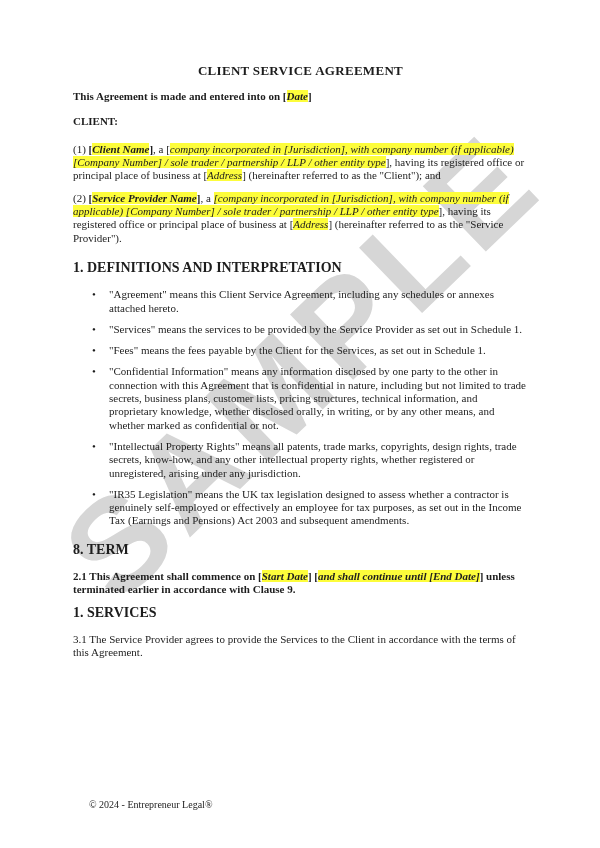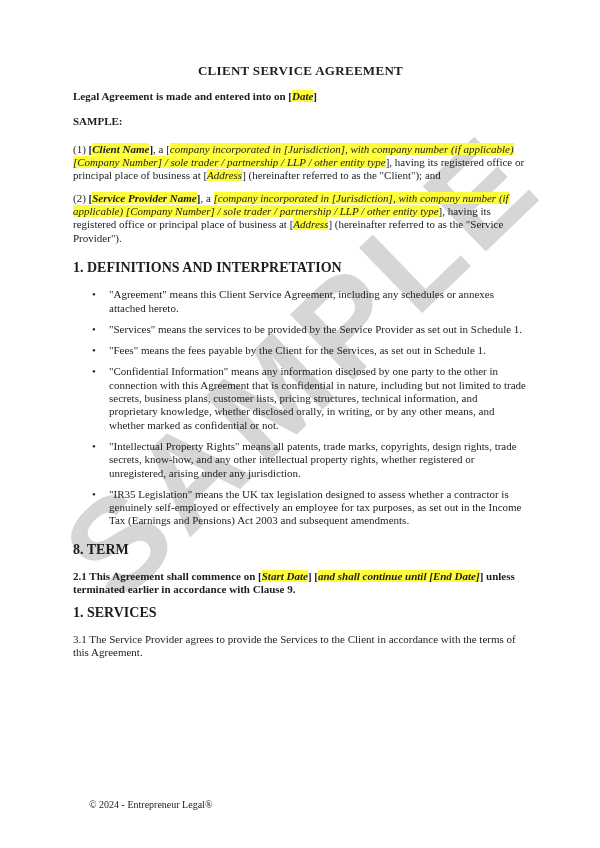--- a/index.html
+++ b/index.html
@@ -93,23 +93,23 @@
 <body>
 
 <div class="page">
 
   <div class="watermark">SAMPLE</div>
 
   <div class="content">
 
     <h1 class="title">CLIENT SERVICE AGREEMENT</h1>
 
-    <p class="intro"><span class="b">Legal Agreement is made and entered into on [</span><span class="b i h">Date</span><span class="b">]</span></p>
+    <p class="intro"><span class="b">This Agreement is made and entered into on [</span><span class="b i h">Date</span><span class="b">]</span></p>
 
-    <p class="between">SAMPLE:</p>
+    <p class="between">CLIENT:</p>
 
     <p class="party"><span>(1) </span><span class="b">[</span><span class="b i h">Client Name</span><span class="b">]</span><span>, a [</span><span class="i h">company incorporated in [Jurisdiction], with company number (if applicable) [Company Number] / sole trader / partnership / LLP / other entity type</span><span>], having its registered office or principal place of business at [</span><span class="i h">Address</span><span>] (hereinafter referred to as the "Client"); and</span></p>
 
     <p class="party party-last"><span>(2) </span><span class="b">[</span><span class="b i h">Service Provider Name</span><span class="b">]</span><span>, a </span><span class="i h">[company incorporated in [Jurisdiction], with company number (if applicable) [Company Number] / sole trader / partnership / LLP / other entity type</span><span>], having its registered office or principal place of business at [</span><span class="i h">Address</span><span>] (hereinafter referred to as the "Service Provider").</span></p>
 
     <h2 class="section-heading">1. DEFINITIONS AND INTERPRETATION</h2>
 
 
     <ul class="defs">
         <li>"Agreement" means this Client Service Agreement, including any schedules or annexes attached hereto.</li>

